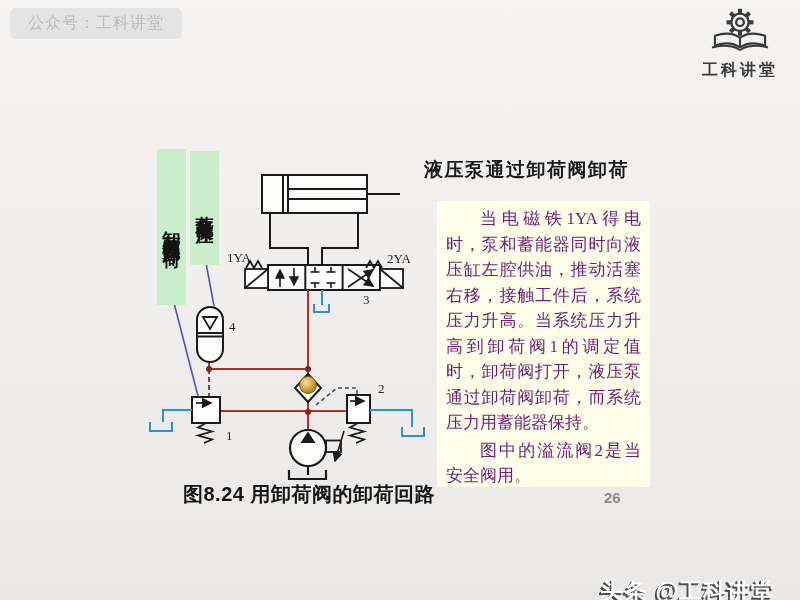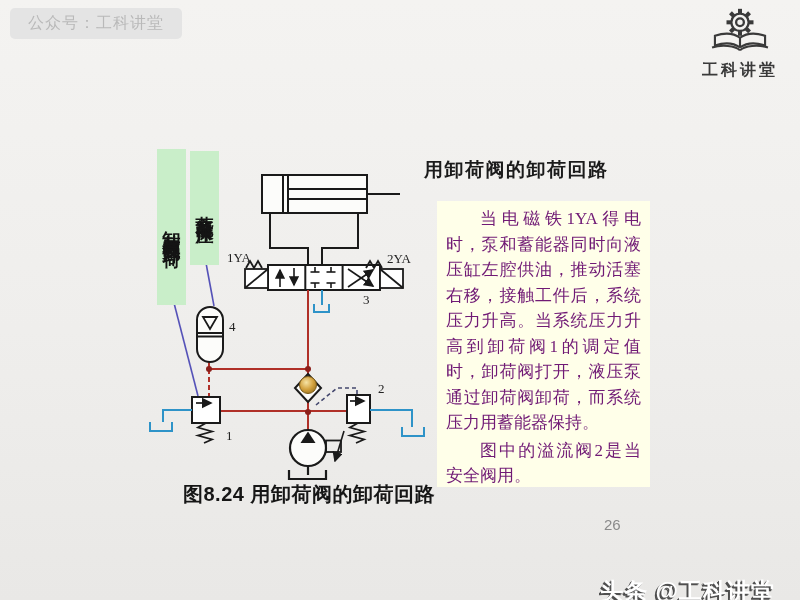--- a/index.html
+++ b/index.html
@@ -37,21 +37,21 @@
   }
   #panel p{
     margin:0;text-indent:2em;font-size:17px;line-height:25.5px;color:#701a75;
     font-family:"Liberation Serif",serif;text-align:justify;
   }
   #panel p + p{margin-top:2px;font-family:Liberation Serif, serif;}
   #figure-caption{
     left:183px;top:481px;font-size:20px;font-weight:bold;color:#161616;
     font-family:"Liberation Sans",sans-serif;letter-spacing:0.5px;
   }
-  #page-number{left:604px;top:516px;font-size:15px;color:#8a8a8a;}
+  #page-number{left:604px;top:489px;font-size:15px;color:#8a8a8a;font-weight:bold;}
   #watermark{
     right:25px;top:556px;font-size:23px;font-weight:bold;color:#ffffff;
     letter-spacing:1px;
     text-shadow:-2px 2px 0 #4f4f4f,-1px 1px 0 #5a5a5a;
     margin-top:20px;
   }
   svg text{font-family:"Liberation Serif",serif;}
 </style>
 </head>
 <body>
@@ -212,21 +212,21 @@
       </g>
     </svg>
     <div id="logo-text">工科讲堂</div>
   </div>
 
   <div id="badge" class="abs">公众号：工科讲堂</div>
 
   <div id="label-unload" class="abs v-label">卸荷阀使泵卸荷</div>
   <div id="label-accum" class="abs v-label">蓄能器保压</div>
 
-  <div id="section-title" class="abs">用卸荷阀的卸荷回路</div>
+  <div id="section-title" class="abs">液压泵通过卸荷阀卸荷</div>
   <div id="panel" class="abs">
     <p>当电磁铁1YA得电时，泵和蓄能器同时向液压缸左腔供油，推动活塞右移，接触工件后，系统压力升高。当系统压力升高到卸荷阀1的调定值时，卸荷阀打开，液压泵通过卸荷阀卸荷，而系统压力用蓄能器保持。</p>
     <p>图中的溢流阀2是当安全阀用。</p>
   </div>
 
   <div id="figure-caption" class="abs">图8.24 用卸荷阀的卸荷回路</div>
   <div id="page-number" class="abs">26</div>
   <div id="watermark" class="abs">头条 @工科讲堂</div>
 </div>
 

